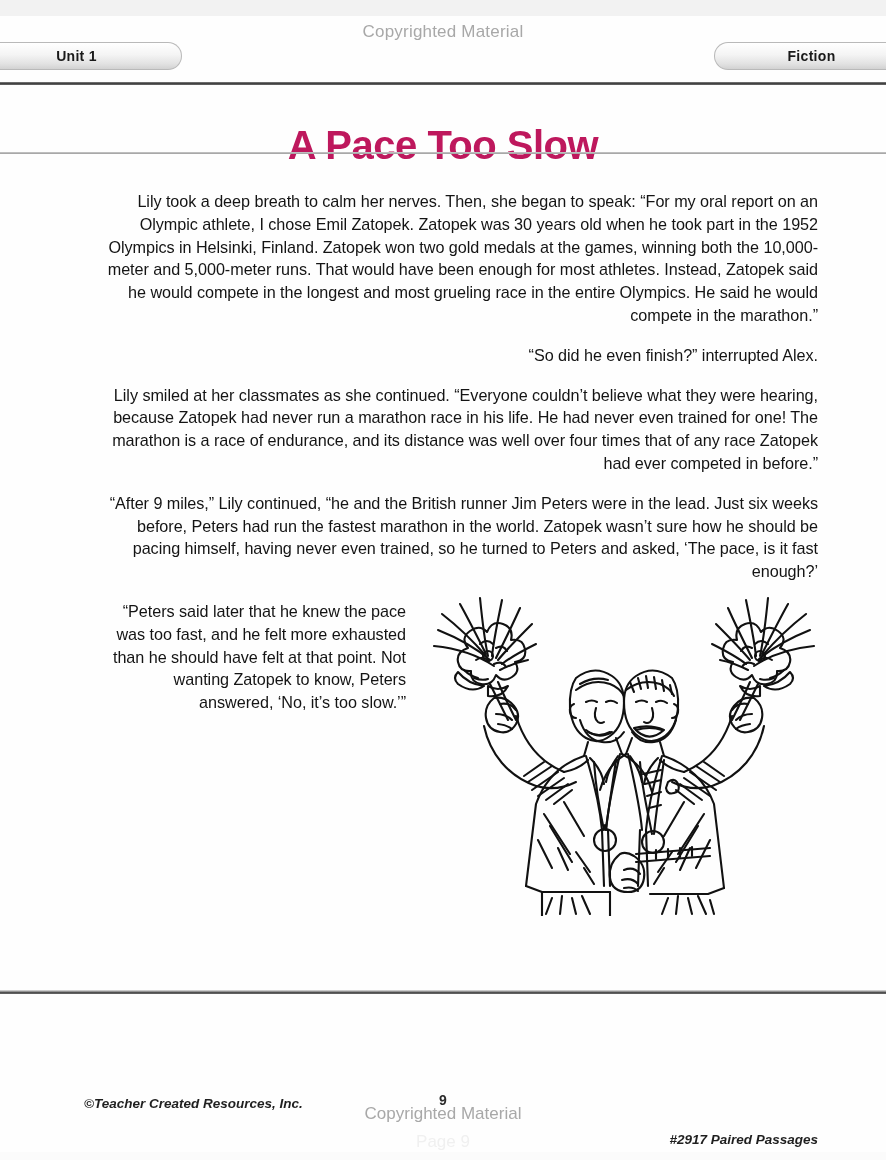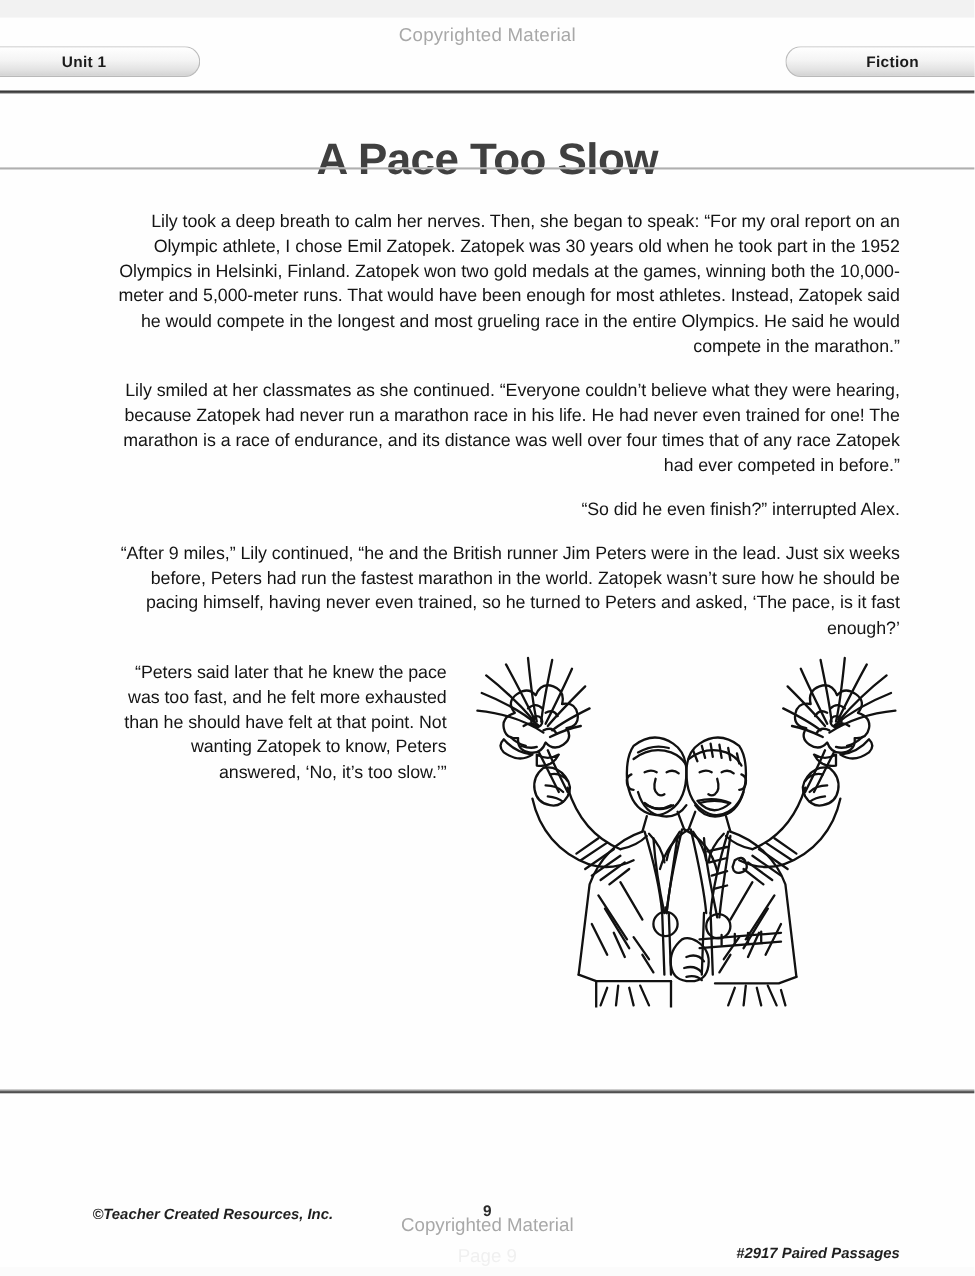--- a/index.html
+++ b/index.html
@@ -93,21 +93,21 @@
                  background: linear-gradient(to bottom, #e6e6e6 0%, #9a9a9a 35%, #3c3c3c 70%, #7a7a7a 100%); }
 
   
   .title {
     position: absolute;
     top: 96px;
     left: 0; right: 0;
     text-align: center;
     font-size: 40px;
     font-weight: bold;
-    color: #404040;
+    color: #be185d;
     letter-spacing: -0.5px;
     font-family: "Liberation Sans", sans-serif;
   }
 
   
   .body-area {
     position: absolute;
     top: 190px;
     left: 106px;
     width: 712px;
@@ -216,22 +216,22 @@
 
   <div class="rule rule-dark rule-top"></div>
 
   <h1 class="title">A Pace Too Slow</h1>
 
   <div class="rule rule-soft rule-title"></div>
 
   <div class="body-area">
 
     <p class="para">Lily took a deep breath to calm her nerves.  Then, she began to speak:  “For my oral report on an Olympic athlete, I chose Emil Zatopek.  Zatopek was 30 years old when he took part in the 1952 Olympics in Helsinki, Finland.  Zatopek won two gold medals at the games, winning both the 10,000-meter and 5,000-meter runs.  That would have been enough for most athletes.  Instead, Zatopek said he would compete in the longest and most grueling race in the entire Olympics.  He said he would compete in the marathon.”</p>
+    <p class="para">“So did he even finish?” interrupted Alex.</p>
     <p class="para">Lily smiled at her classmates as she continued.  “Everyone couldn’t believe what they were hearing, because Zatopek had never run a marathon race in his life.  He had never even trained for one!  The marathon is a race of endurance, and its distance was well over four times that of any race Zatopek had ever competed in before.”</p>
-    <p class="para">“So did he even finish?” interrupted Alex.</p>
     <p class="para">“After 9 miles,” Lily continued, “he and the British runner Jim Peters were in the lead.  Just six weeks before, Peters had run the fastest marathon in the world.  Zatopek wasn’t sure how he should be pacing himself, having never even trained, so he turned to Peters and asked, ‘The pace, is it fast enough?’</p>
 
     <div class="split">
       <div class="split-text">
         <p class="para">“Peters said later that he knew the pace was too fast, and he felt more exhausted than he should have felt at that point.  Not wanting Zatopek to know, Peters answered, ‘No, it’s too slow.’”</p>
       </div>
 
       <div class="art">
         <svg viewBox="0 0 400 330" xmlns="http://www.w3.org/2000/svg" fill="none" stroke="#111" stroke-width="2.1" stroke-linecap="round" stroke-linejoin="round">
 

